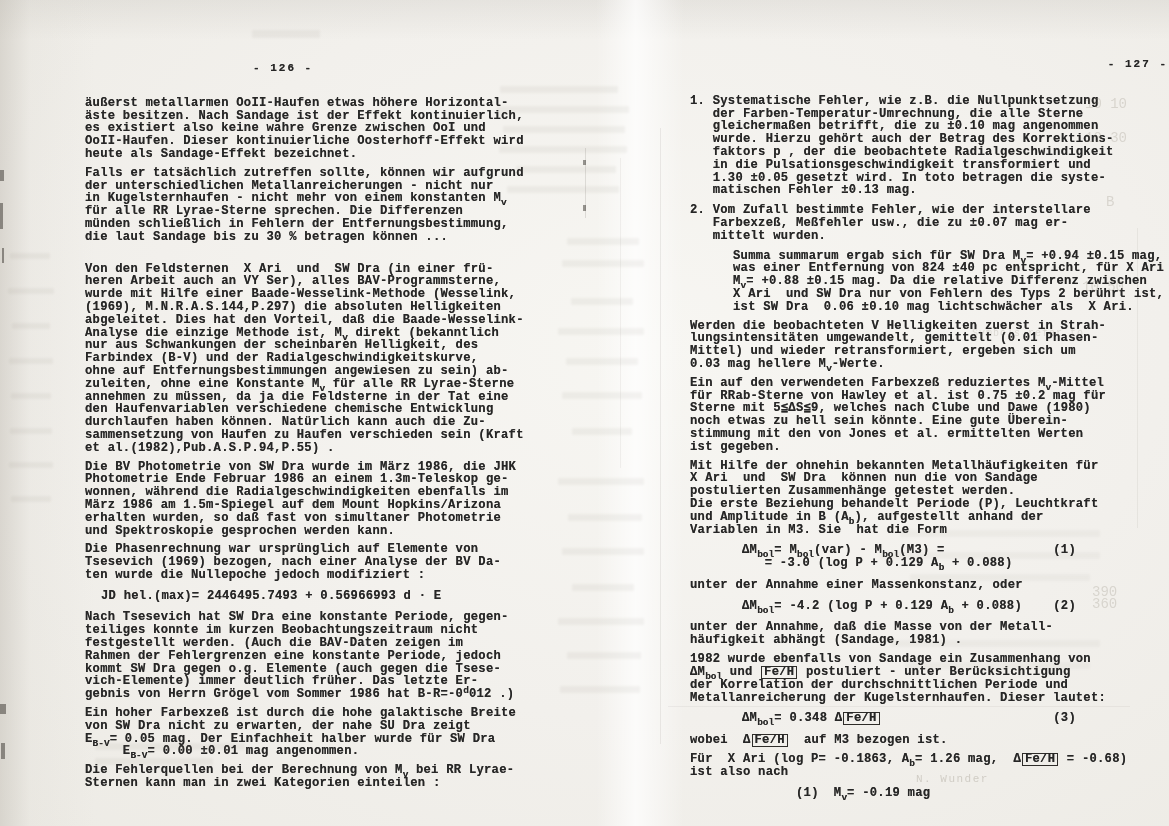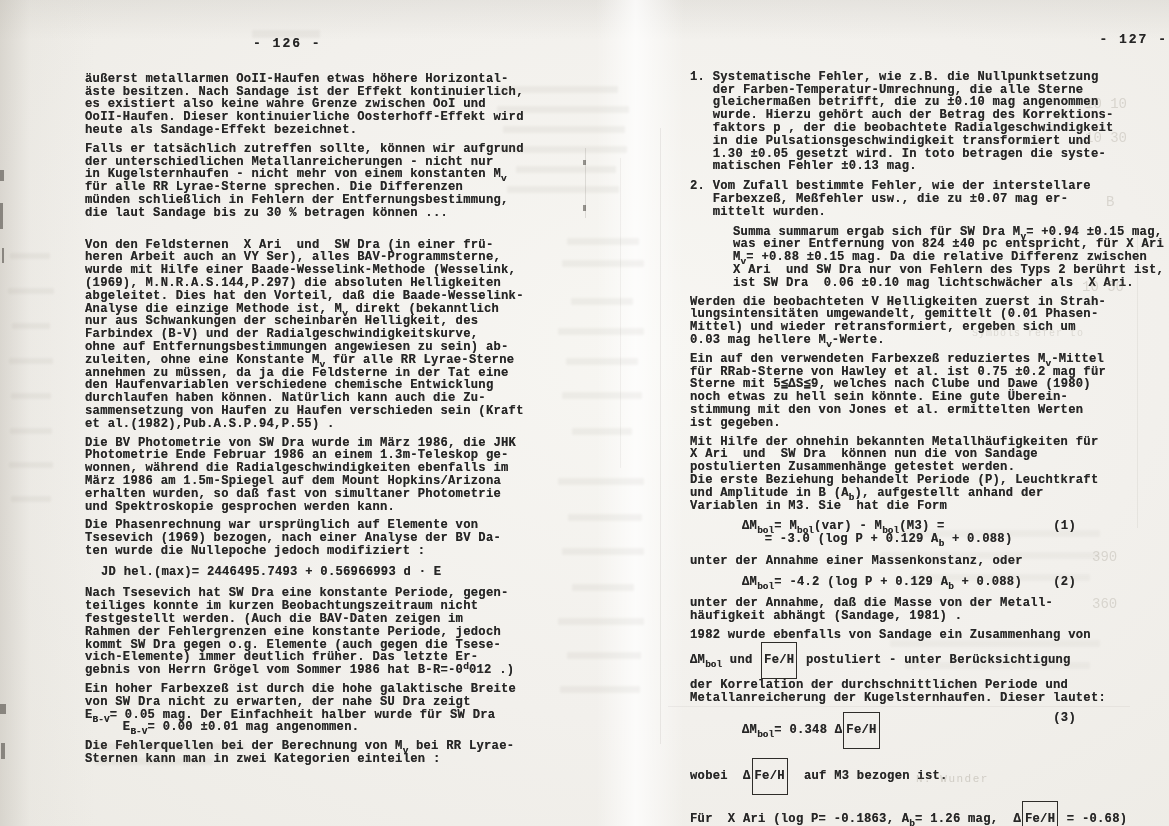--- a/index.html
+++ b/index.html
@@ -15,41 +15,41 @@
   }
   .gutter-band{
     position:absolute;left:596px;top:0;width:88px;height:826px;
     background:linear-gradient(90deg, rgba(255,255,255,0) 0%, rgba(255,255,255,.75) 45%, rgba(255,255,255,0) 100%);
     pointer-events:none;
   }
   .page-col{position:absolute;font-size:12.2px;line-height:12.8px;font-weight:700;letter-spacing:.25px;
     text-shadow:0 0 .4px rgba(45,42,38,.65);}
   #left-col{left:85px;top:38px;width:527px;}
   #right-col{left:690px;top:34px;width:478px;}
-  .page-title{font-size:13px;letter-spacing:2px;white-space:pre;}
+  .page-title{font-size:11px;letter-spacing:2px;white-space:pre;margin-top:24px;}
   #left-col .page-title{margin-left:168px;margin-bottom:22px;}
   #right-col .page-title{margin-left:153px;margin-bottom:24px;text-align:right;}
   .para{white-space:pre-wrap;margin:0 0 6px 0;}
   .eq{position:relative;white-space:pre-wrap;margin:8px 0 9px 0;}
   .eq-text{display:inline-block;}
   .eq-no{position:absolute;right:92px;top:0;}
   sub{font-size:9.5px;line-height:0;vertical-align:-3.5px;letter-spacing:0;}
   sup{font-size:9.5px;line-height:0;vertical-align:4px;letter-spacing:0;}
-  .boxed{display:inline-block;border:1.2px solid #2e2c29;padding:12px 2px;margin:0 1px;line-height:11px;}
+  .boxed{display:inline-block;border:1.2px solid #2e2c29;padding:0 2px;margin:0 1px;line-height:11px;}
   
   .ghost-bar{position:absolute;background:#7a7466;filter:blur(1.1px);border-radius:1px;pointer-events:none;}
   .ghost-line{position:absolute;background:#5f5a4f;pointer-events:none;}
   .edge-mark{position:absolute;background:#45423c;opacity:.55;pointer-events:none;}
   .ghost-text{position:absolute;font-family:"Liberation Mono","DejaVu Sans Mono",monospace;
     color:#8d8678;filter:blur(.5px);pointer-events:none;white-space:pre;}
   .sig{left:916px;top:773px;font-size:11px;opacity:.32;letter-spacing:1.5px;}
   .sym{left:972px;top:328px;font-size:10px;opacity:.22;letter-spacing:1px;}
   .gl{font-size:14px;opacity:.25;}
   .g1{left:1085px;top:96px}.g2{left:1085px;top:130px}.g3{left:1106px;top:194px}
-  .g4{left:1082px;top:279px}.g5{left:1092px;top:549px}.g6{left:1092px;top:596px}
+  .g4{left:1082px;top:279px}.g5{left:1092px;top:584px}.g6{left:1092px;top:596px}
 </style>
 </head>
 <body>
 
 <div class="scan">
   <div class="gutter-band"></div>
 
   <div class="page-col" id="left-col">
     <div class="page-title">- 126 -</div>
     <div id="left-blocks">

